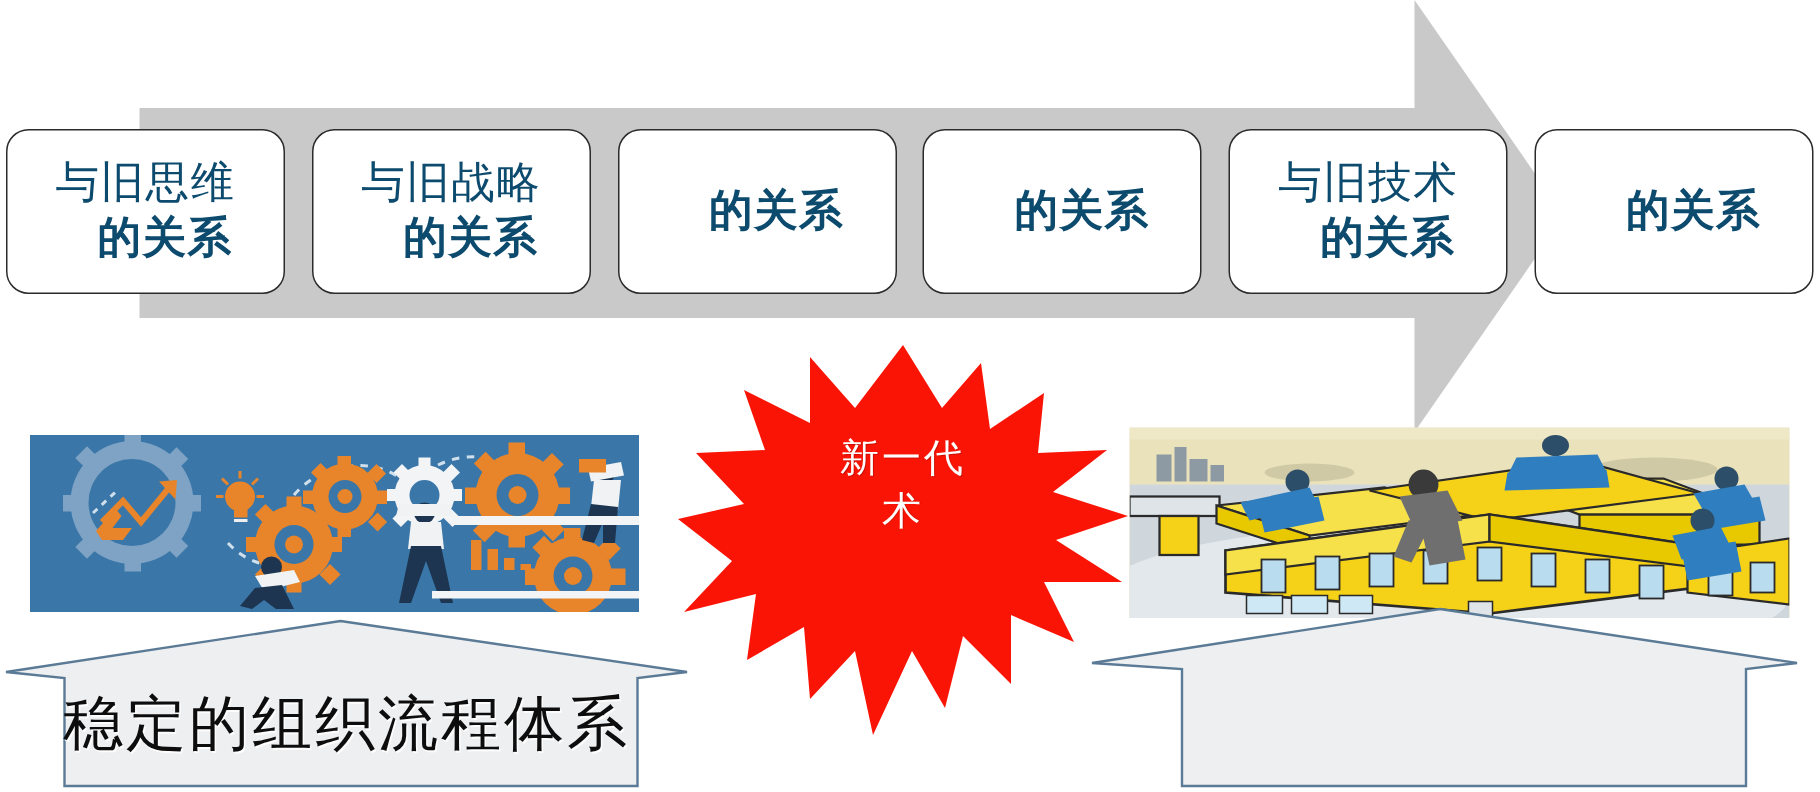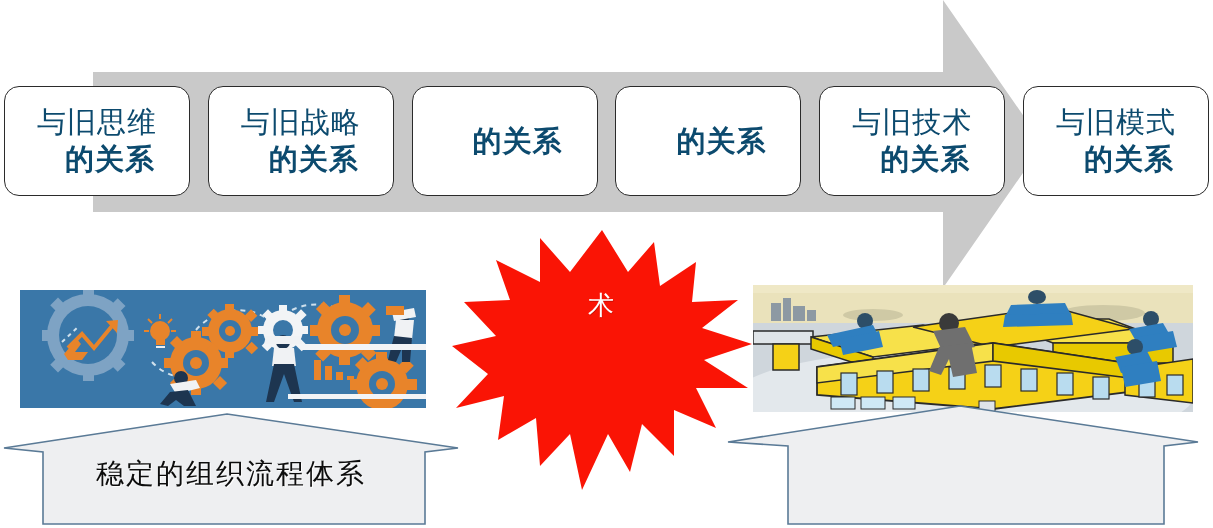--- a/index.html
+++ b/index.html
@@ -115,21 +115,21 @@
   .banner {
     position: absolute;
     z-index: 4;
   }
   .banner-left  { left: 0px;   top: 412px; width: 460px; height: 116px; }
   .banner-right { left: 722px; top: 404px; width: 480px; height: 124px; }
   .banner-text {
     position: absolute;
     z-index: 5;
     text-align: center;
-    font-size: 28px;
+    font-size: 40px;
     color: #0d0d0d;
     letter-spacing: 2px;
     white-space: nowrap;
     text-shadow: 1px 1px 0 rgba(255,255,255,0.85);
   }
   .banner-text-left  { left: 40px;  top: 455px; width: 382px; }
   .banner-text-right { left: 788px; top: 449px; width: 400px; }
 </style>
 </head>
 <body>
@@ -159,21 +159,20 @@
     <div class="stage-box">
       <div class="stage-line l2">的关系</div>
     </div>
 
     <div class="stage-box">
       <div class="stage-line">与旧技术</div>
       <div class="stage-line l2">的关系</div>
     </div>
 
     <div class="stage-box">
-      <div class="stage-line">与旧模式</div>
       <div class="stage-line l2">的关系</div>
     </div>
 
   </div>
 
   <div class="illus illus-left">
     <svg width="406" height="118" viewBox="0 0 406 118">
       <rect x="0" y="0" width="406" height="118" fill="#3a77a8"></rect>
 
       <g fill="#7ea3c4">
@@ -398,20 +397,21 @@
   </div>
 
   <svg class="starburst" viewBox="0 0 300 268">
     <polygon fill="#fa1405" points="
       150,2 176,44 202,14 208,58 244,34 240,74 286,72 250,100 300,116
       252,132 296,160 244,160 264,200 222,182 222,228 190,196 178,244
       156,206 130,262 118,206 88,238 84,190 46,212 52,168 4,180 36,146
       0,118 44,108 12,74 58,72 44,32 88,54 88,10 118,44"></polygon>
   </svg>
   <div class="starburst-label">
+    <div class="star-line">新一代</div>
     <div class="star-line">术</div>
   </div>
 
   <svg class="banner banner-left" viewBox="0 0 460 116" preserveAspectRatio="none">
     <polygon points="227,2 458,36 425,40 425,112 43,112 43,40 4,36" fill="#eeeff1" stroke="#5a7a96" stroke-width="1.6"></polygon>
   </svg>
   <div class="banner-text banner-text-left">稳定的组织流程体系</div>
 
   <svg class="banner banner-right" viewBox="0 0 480 124" preserveAspectRatio="none">
     <polygon points="238,2 476,38 442,42 442,120 66,120 66,42 6,38" fill="#eeeff1" stroke="#5a7a96" stroke-width="1.6"></polygon>

